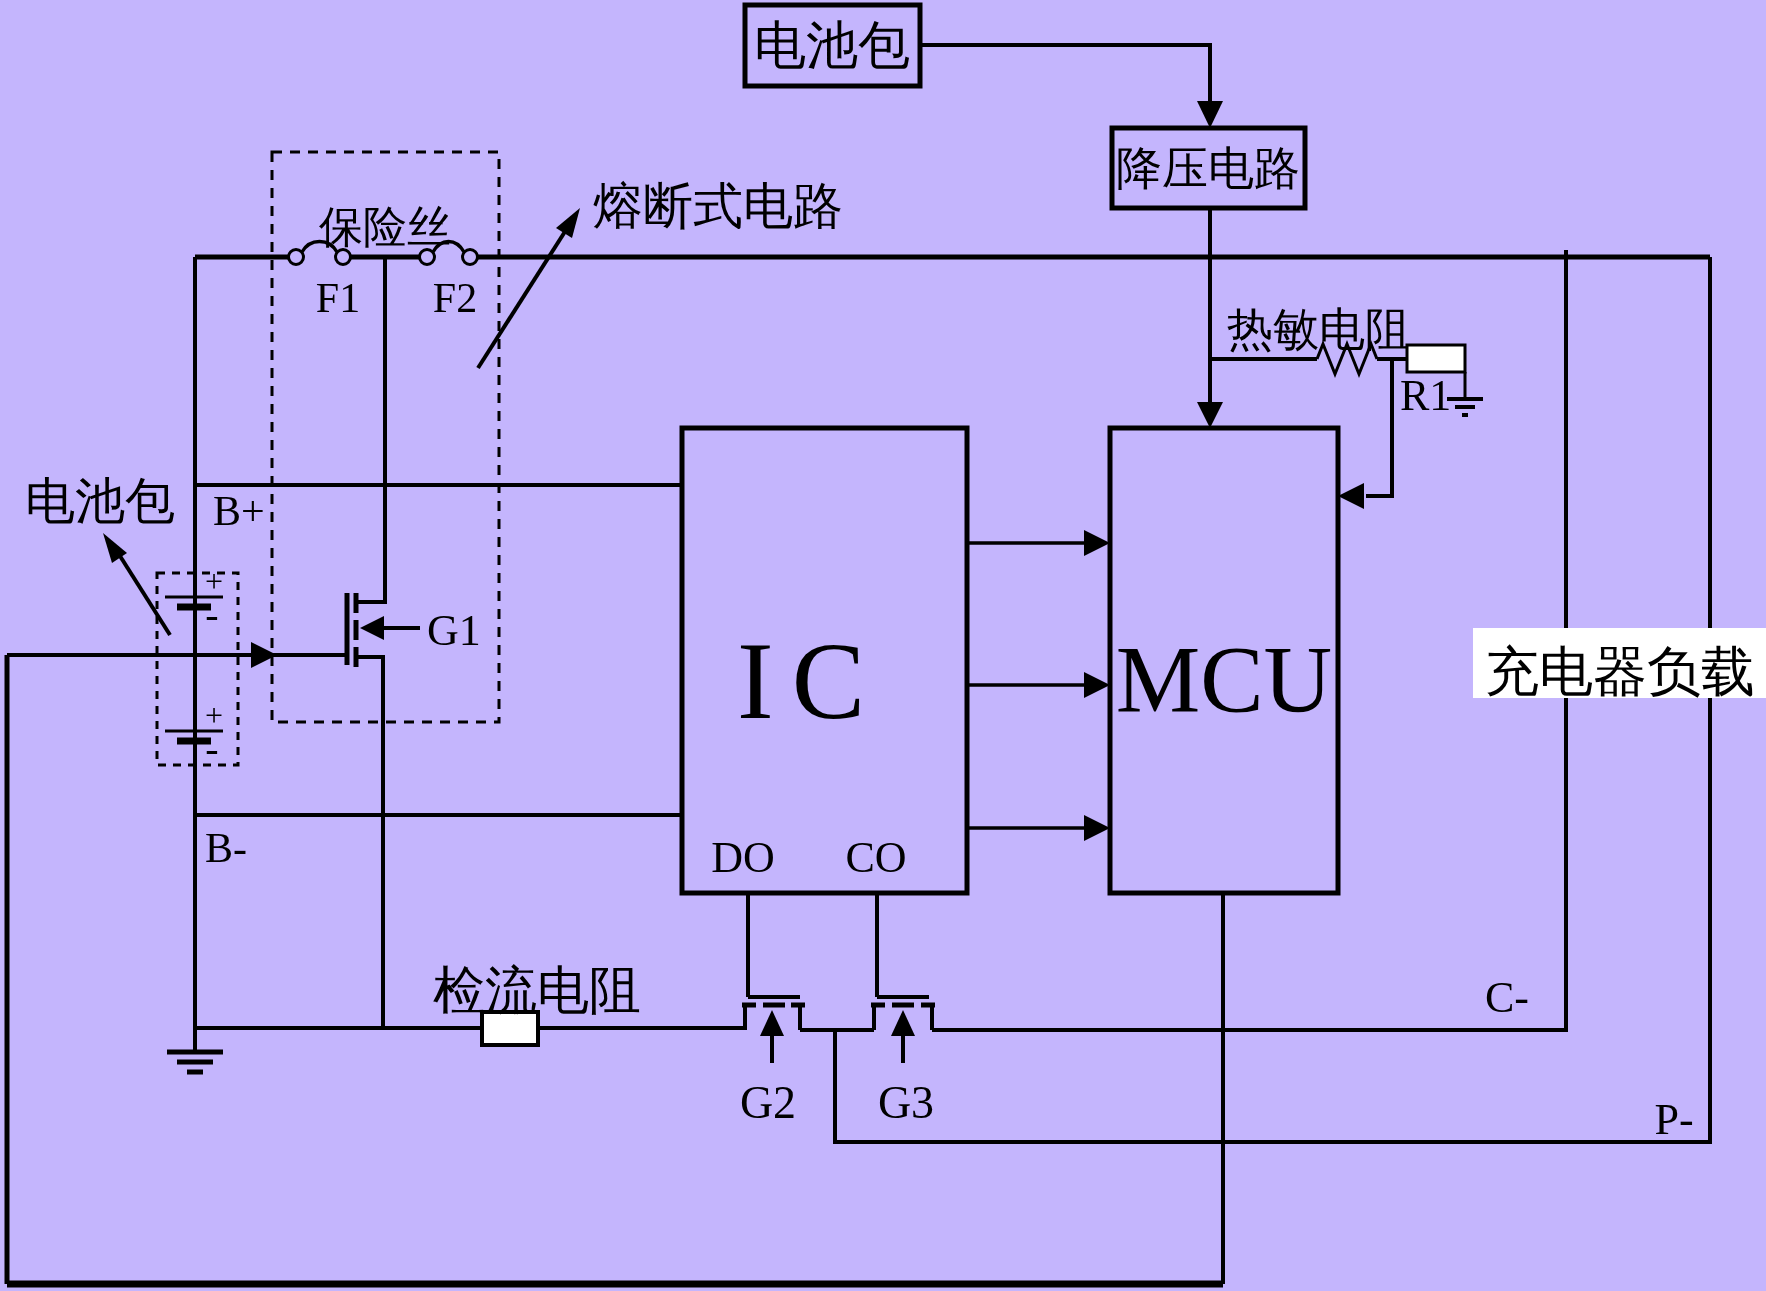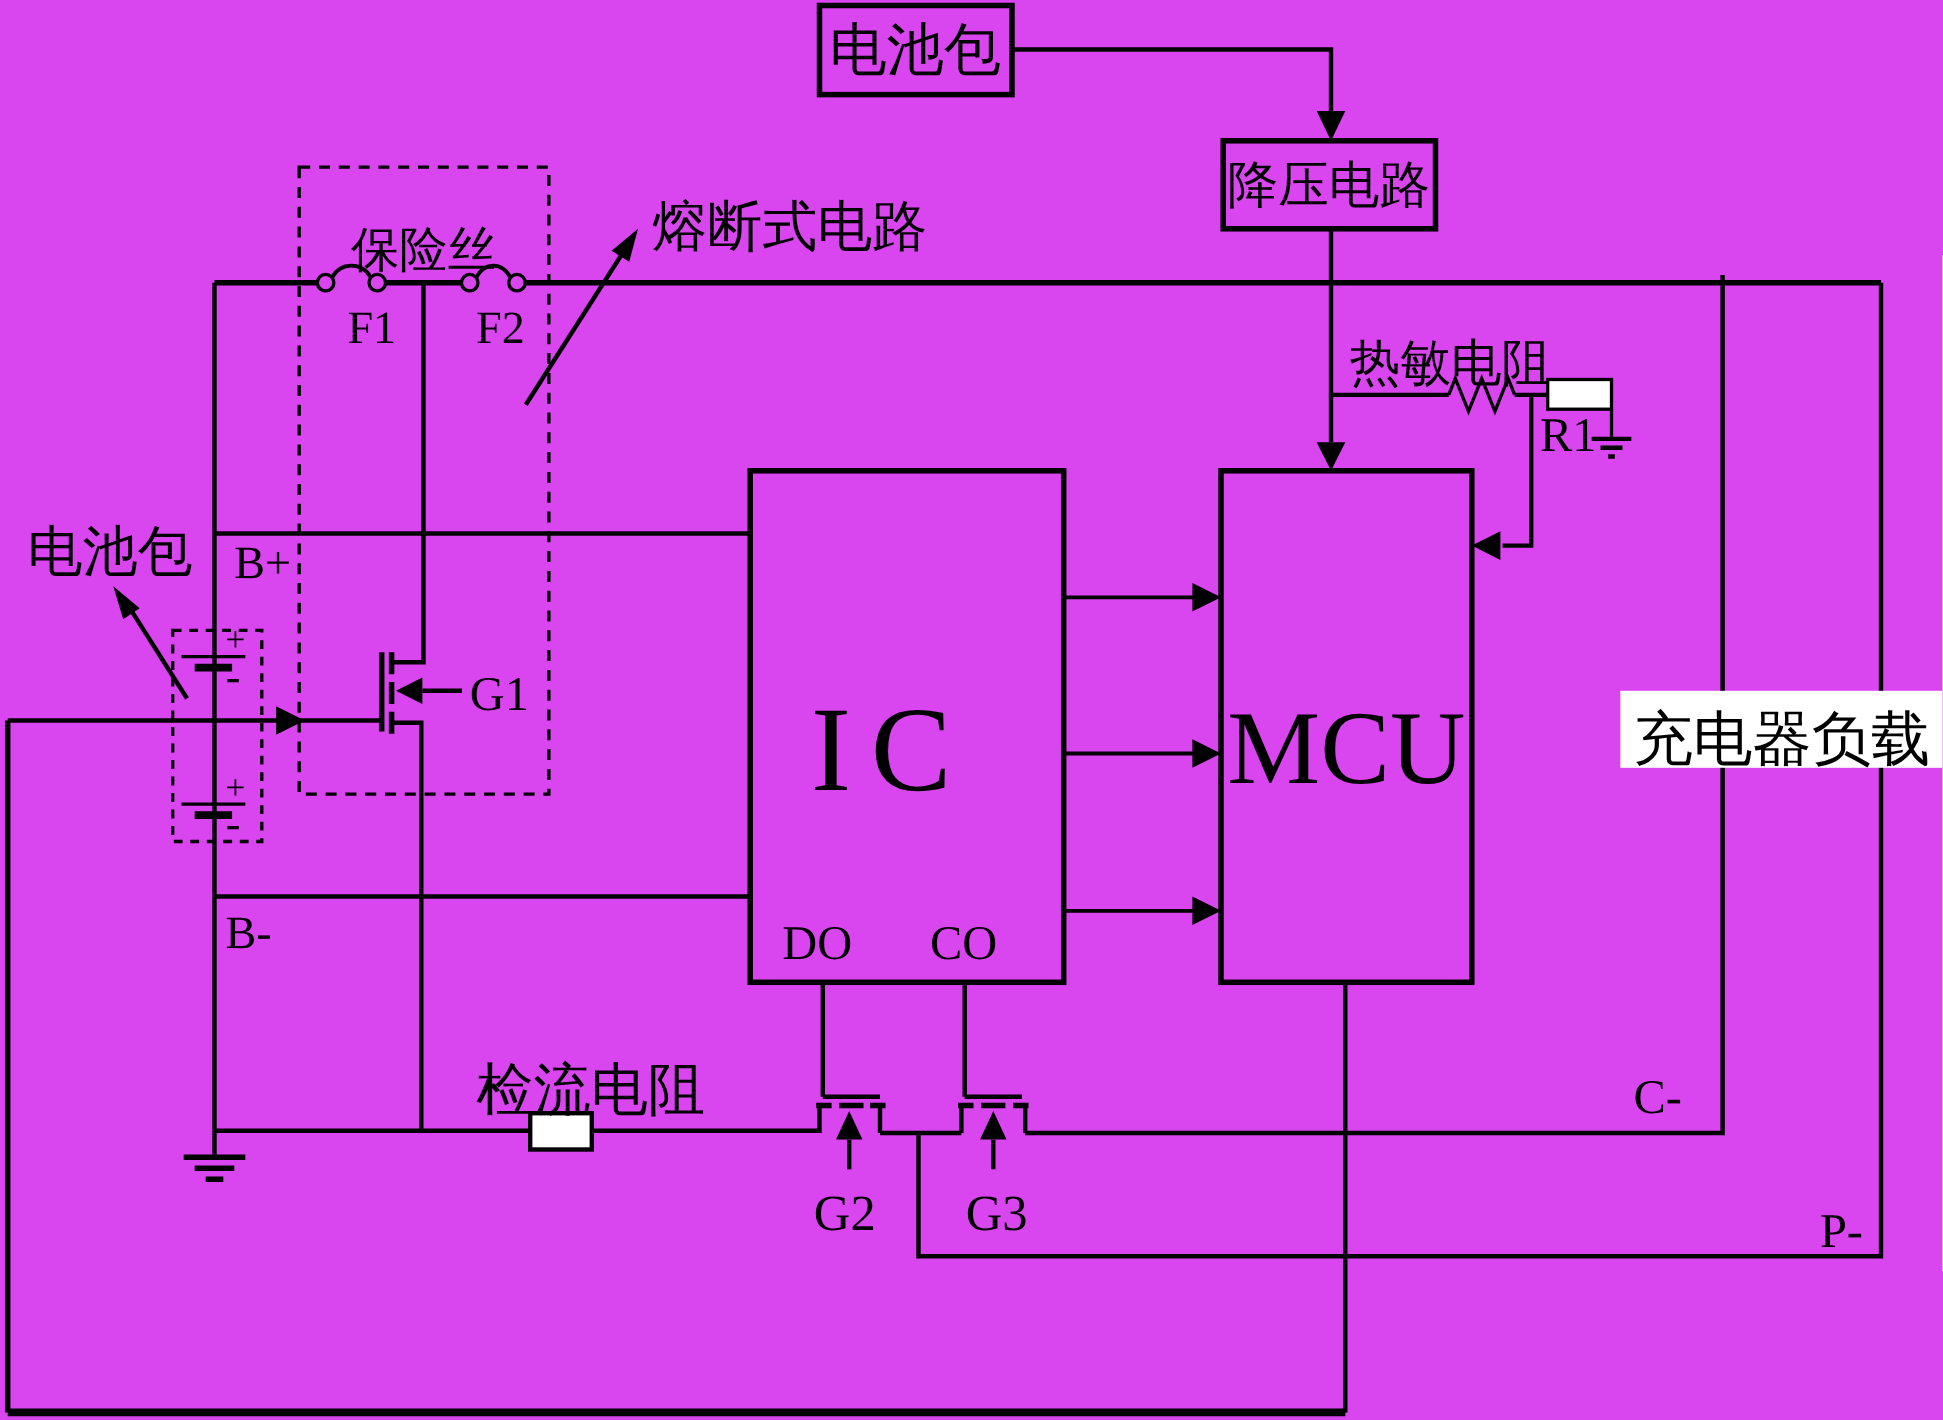--- a/index.html
+++ b/index.html
@@ -1,16 +1,16 @@
 <!DOCTYPE html>
 <html><head>
 <meta charset="utf-8">
 <style>
   html,body{margin:0;padding:0;background:#ffffff;}
-  .stage{width:1766px;height:1291px;position:relative;background:#d946ef;}
+  .stage{width:1766px;height:1291px;position:relative;background:#c4b5fd;}
   svg{display:block;}
   text{fill:#000;font-family:"Liberation Serif","DejaVu Serif",serif;}
   .wire{stroke:#000;fill:none;}
   .fill{fill:#000;stroke:none;}
   .whitebox{fill:#fff;stroke:#000;}
   .nofill{fill:none;stroke:#000;}
 </style>
 </head>
 <body>
 

